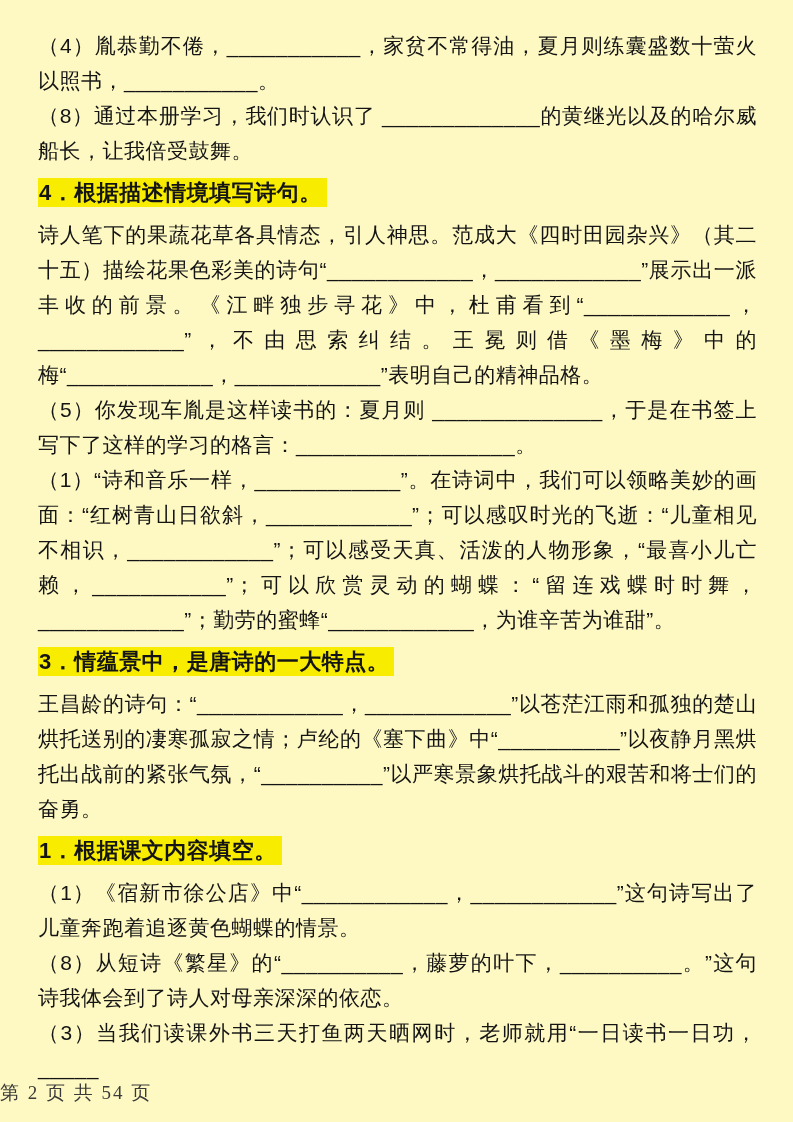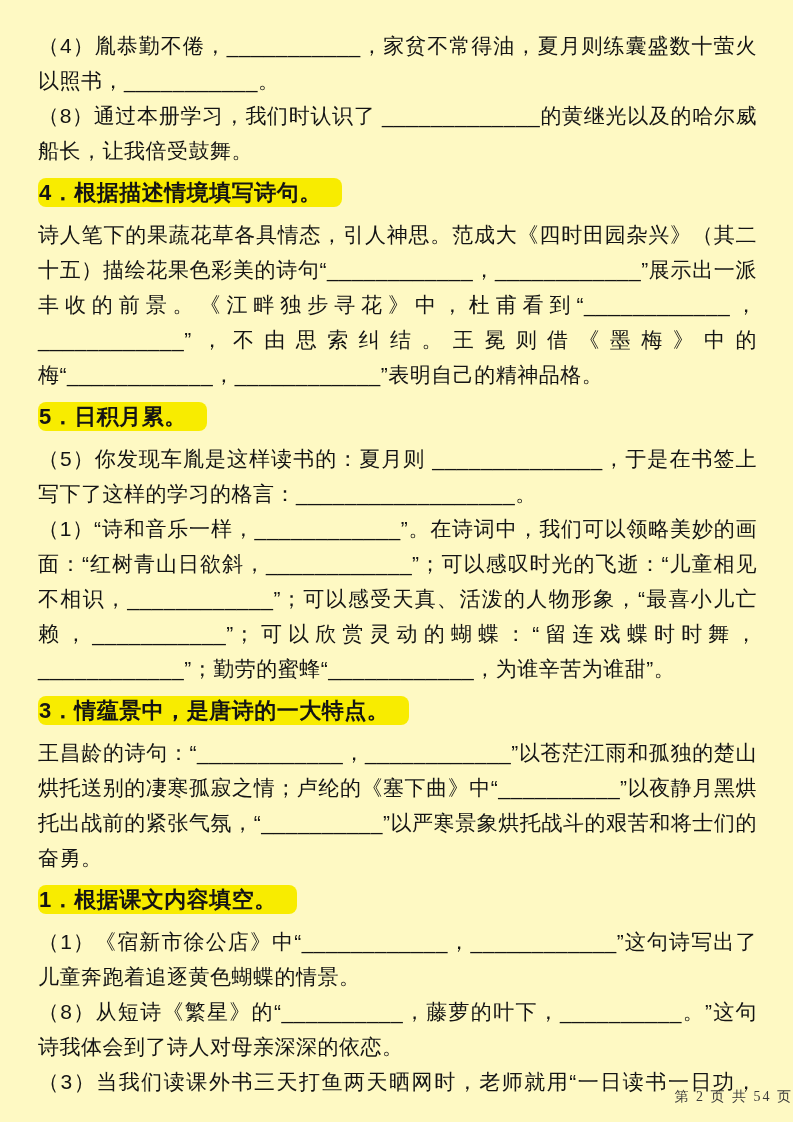--- a/index.html
+++ b/index.html
@@ -29,31 +29,30 @@
   }
   .heading {
     margin: 8px 0;
     font-size: 22px;
     font-weight: bold;
     line-height: 33px;
     text-align: left;
   }
   .hl {
     background: #F8EC00;
-    padding: 2px 20px 2px 1px;
+    padding: 2px 5px 2px 1px;
     box-decoration-break: clone;
-    border-radius: 8px;
   }
   .footer {
     position: absolute;
     bottom: 16px;
     left: 0;
     width: 100%;
-    text-align: right;
-    font-size: 14px;
+    text-align: left;
+    font-size: 19px;
     letter-spacing: 2px;
     color: #3a3a3a;
     font-family: "Liberation Serif", serif;
   }
 </style>
 </head>
 <body>
 
 <div class="page">
   <div class="content">
@@ -61,23 +60,20 @@
     <p class="para">（4）胤恭勤不倦，___________，家贫不常得油，夏月则练囊盛数十萤火以照书，___________。</p>
 
     <p class="para">（8）通过本册学习，我们时认识了 _____________的黄继光以及的哈尔威船长，让我倍受鼓舞。</p>
 
     <div class="heading">
       <span class="hl">4．根据描述情境填写诗句。</span>
     </div>
 
     <p class="para">诗人笔下的果蔬花草各具情态，引人神思。范成大《四时田园杂兴》（其二十五）描绘花果色彩美的诗句“____________，____________”展示出一派丰收的前景。《江畔独步寻花》中，杜甫看到“____________，____________”，不由思索纠结。王冕则借《墨梅》中的梅“____________，____________”表明自己的精神品格。</p>
 
-    <div class="heading">
-      <span class="hl">5．日积月累。</span>
-    </div>
 
     <p class="para">（5）你发现车胤是这样读书的：夏月则 ______________，于是在书签上写下了这样的学习的格言：__________________。</p>
 
     <p class="para">（1）“诗和音乐一样，____________”。在诗词中，我们可以领略美妙的画面：“红树青山日欲斜，____________”；可以感叹时光的飞逝：“儿童相见不相识，____________”；可以感受天真、活泼的人物形象，“最喜小儿亡赖，___________”；可以欣赏灵动的蝴蝶：“留连戏蝶时时舞，____________”；勤劳的蜜蜂“____________，为谁辛苦为谁甜”。</p>
 
     <div class="heading">
       <span class="hl">3．情蕴景中，是唐诗的一大特点。</span>
     </div>
 
     <p class="para">王昌龄的诗句：“____________，____________”以苍茫江雨和孤独的楚山烘托送别的凄寒孤寂之情；卢纶的《塞下曲》中“__________”以夜静月黑烘托出战前的紧张气氛，“__________”以严寒景象烘托战斗的艰苦和将士们的奋勇。</p>

